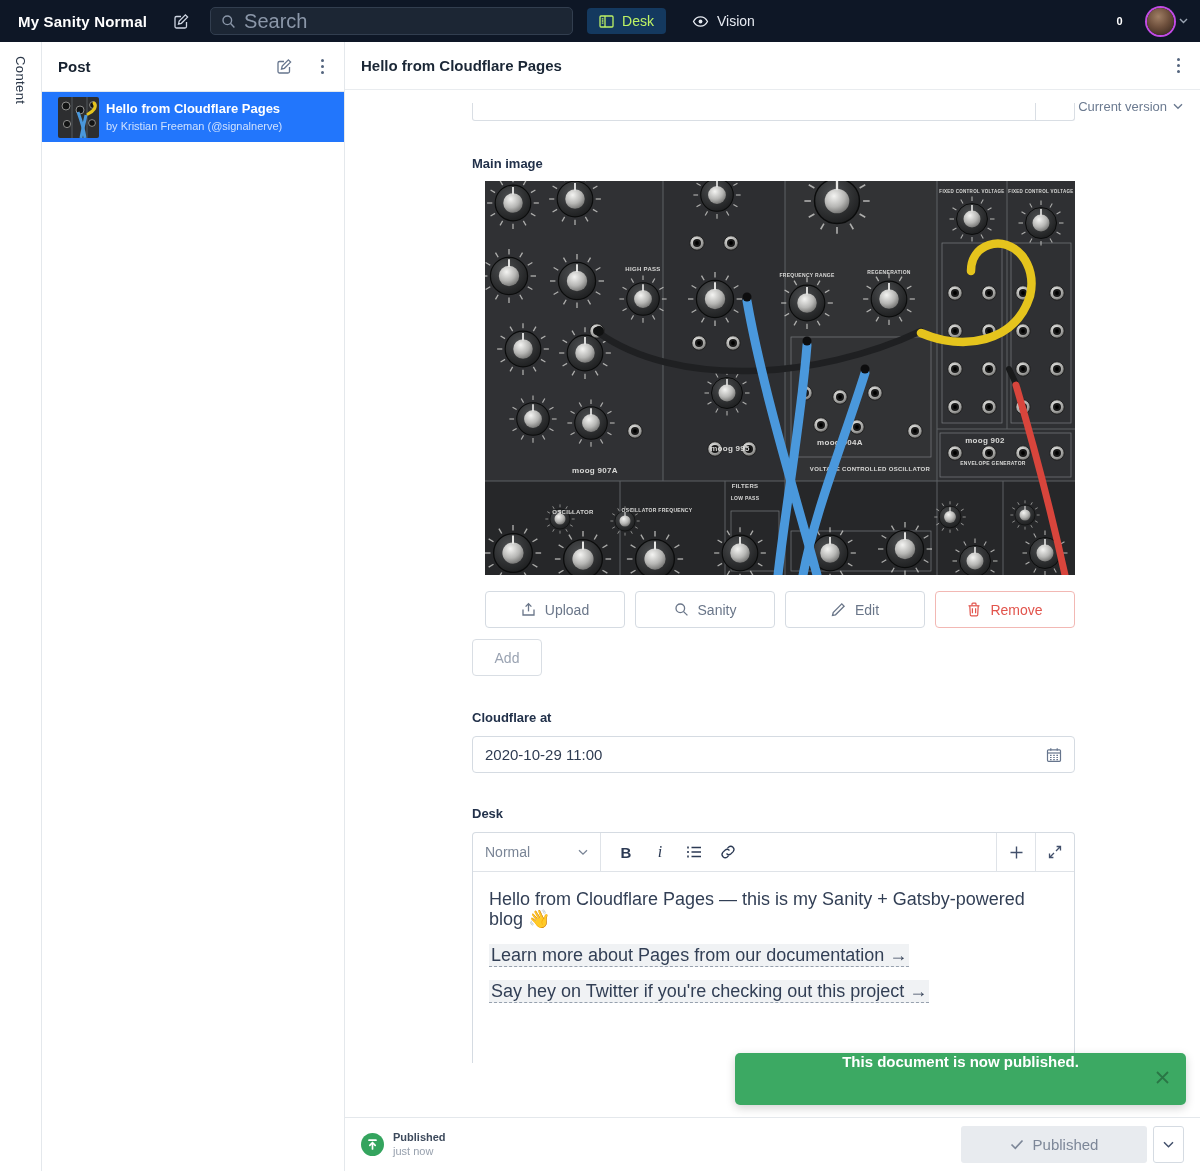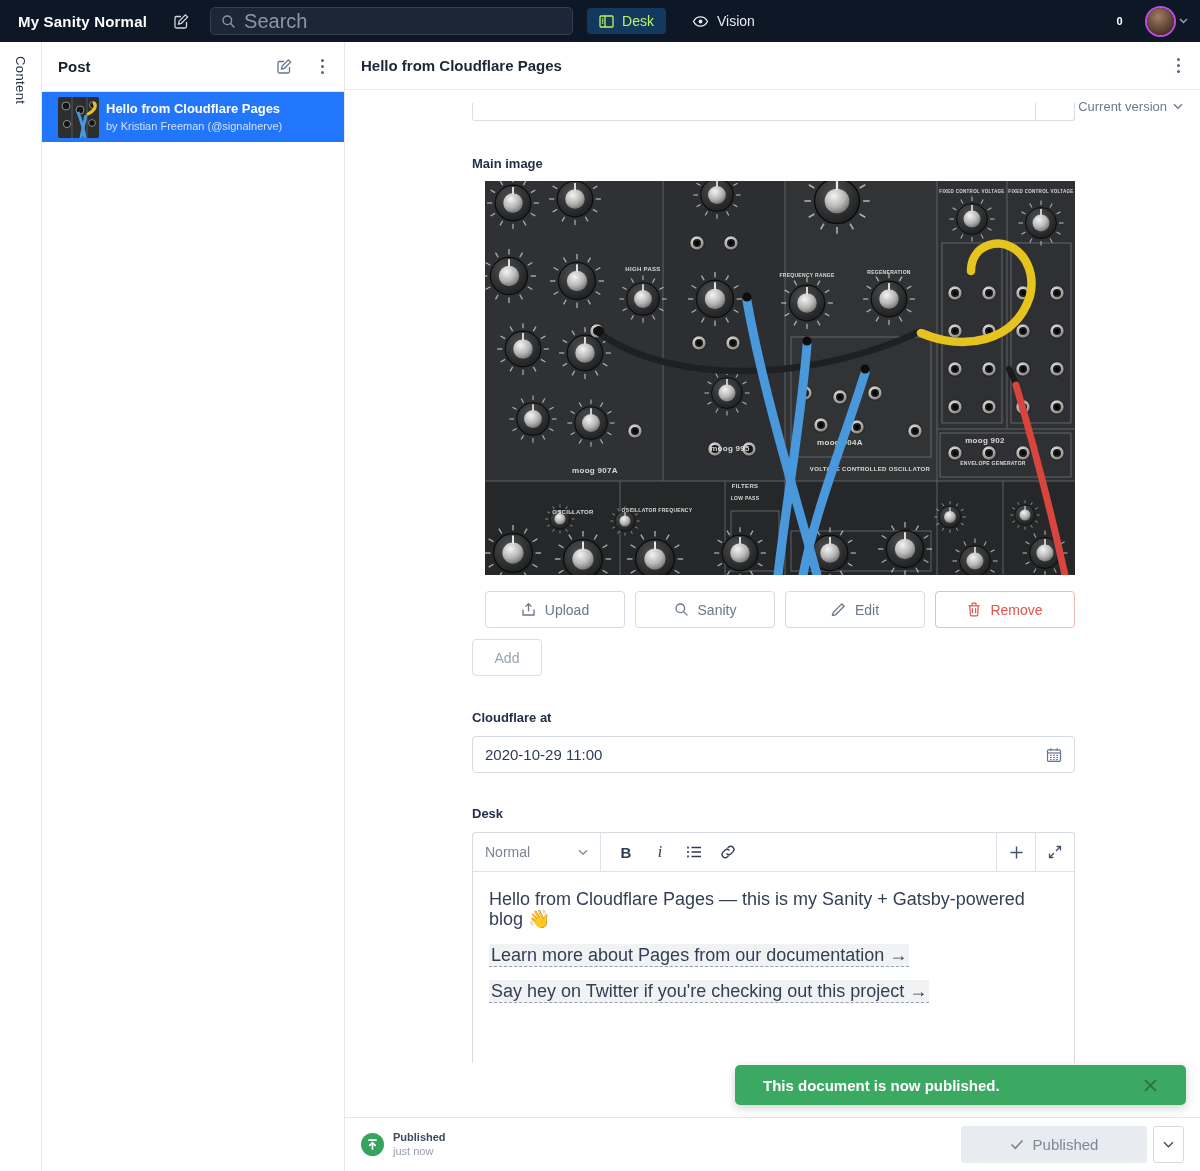--- a/index.html
+++ b/index.html
@@ -99,24 +99,24 @@
   .fmt .b { font-weight:700; font-size:15px; }
   .fmt .i { font-style:italic; font-family:"Liberation Serif",serif; font-size:16px; }
   .tb-spacer { flex:1; }
   .tool-cell { width:39px; border-left:1px solid #dfe3e8; display:flex; align-items:center;
     justify-content:center; color:#42506b; cursor:pointer; }
   .editor-content { padding:17px 16px; font-size:18px; color:#323f55; line-height:20px; }
   .editor-content p { margin-bottom:16px; }
   .a-link { background:#f0f2f4; border-bottom:1px dashed #97a1ae; padding:1px 2px; cursor:pointer; }
 
   
-  .toast { position:absolute; right:14px; bottom:66px; width:451px; height:40px;
-    background:#3ca963; border-radius:5px; display:flex; align-items:center; padding:0 28px;
+  .toast { position:absolute; right:14px; bottom:66px; width:451px; height:52px;
+    background:#3ca963; border-radius:5px; display:flex; align-items:center; padding:0 16px;
     color:#fff; font-size:15px; font-weight:700; z-index:40;
-    box-shadow:0 3px 10px rgba(0,0,0,.18); }
+    box-shadow:0 3px 10px rgba(0,0,0,.18);flex-direction:column; }
   .toast-close { margin-left:auto; color:rgba(0,0,0,.3); cursor:pointer; display:flex; }
 
   
   .doc-footer { position:absolute; left:0; right:0; bottom:0; height:54px;
     border-top:1px solid #e4e8ec; background:#fff; display:flex; align-items:center;
     padding:0 16px; z-index:10; }
   .pub-chip { display:flex; align-items:center; gap:9px; }
   .pub-ico { width:23px; height:23px; border-radius:50%; background:#34a45e;
     display:flex; align-items:center; justify-content:center; }
   .pub-title { font-size:11px; font-weight:600; color:#3d4a5c; line-height:13px; }

